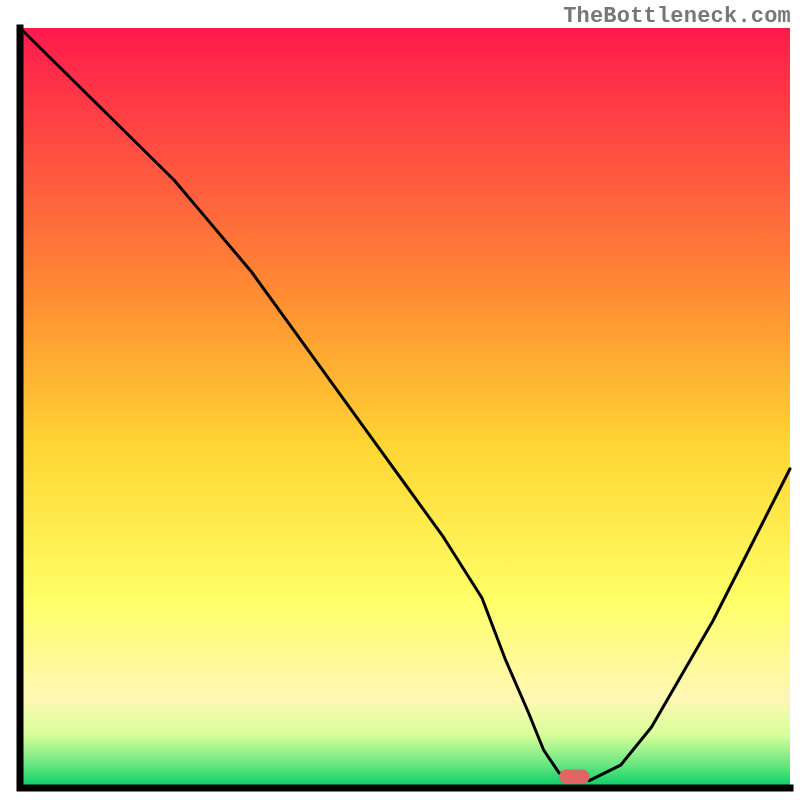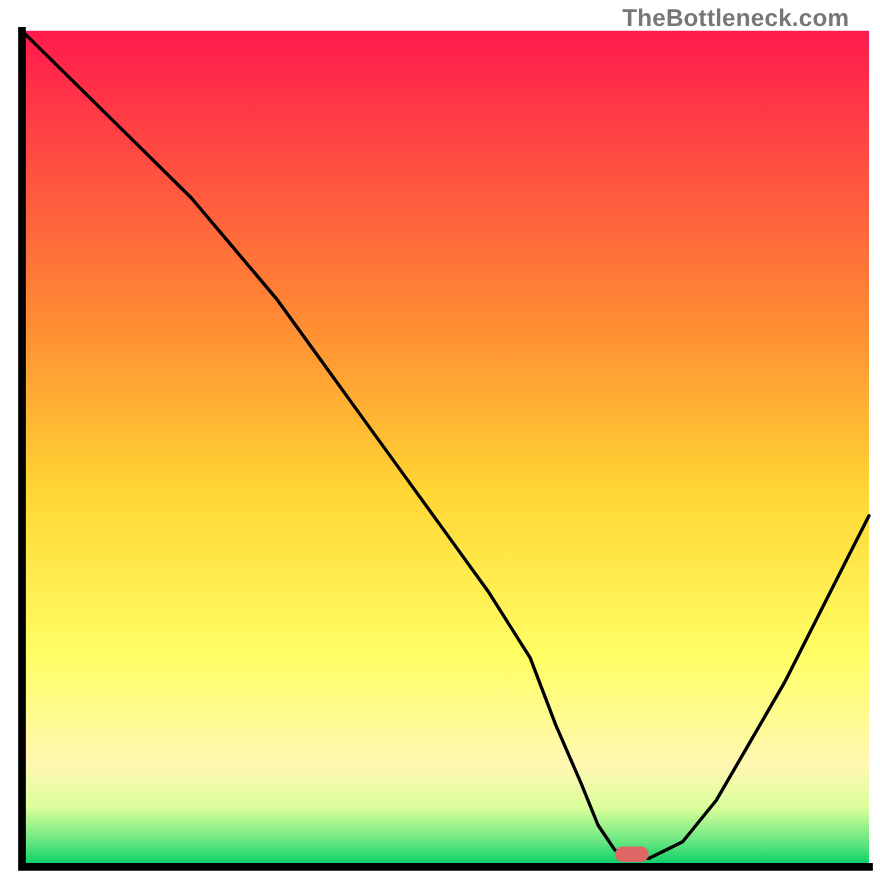--- a/index.html
+++ b/index.html
@@ -11,22 +11,22 @@
     overflow: hidden;
   }
   .chart-container {
     position: relative;
     width: 800px;
     height: 800px;
   }
   .watermark {
     position: absolute;
     top: 4px;
-    right: 28px;
-    font-family: Liberation Sans, sans-serif;
+    right: 9px;
+    font-family: Liberation Mono, monospace;
     font-size: 22px;
     font-weight: 600;
     color: #777777;
     letter-spacing: 0.2px;
   }
   svg {
     display: block;
   }
 </style>
 </head>

